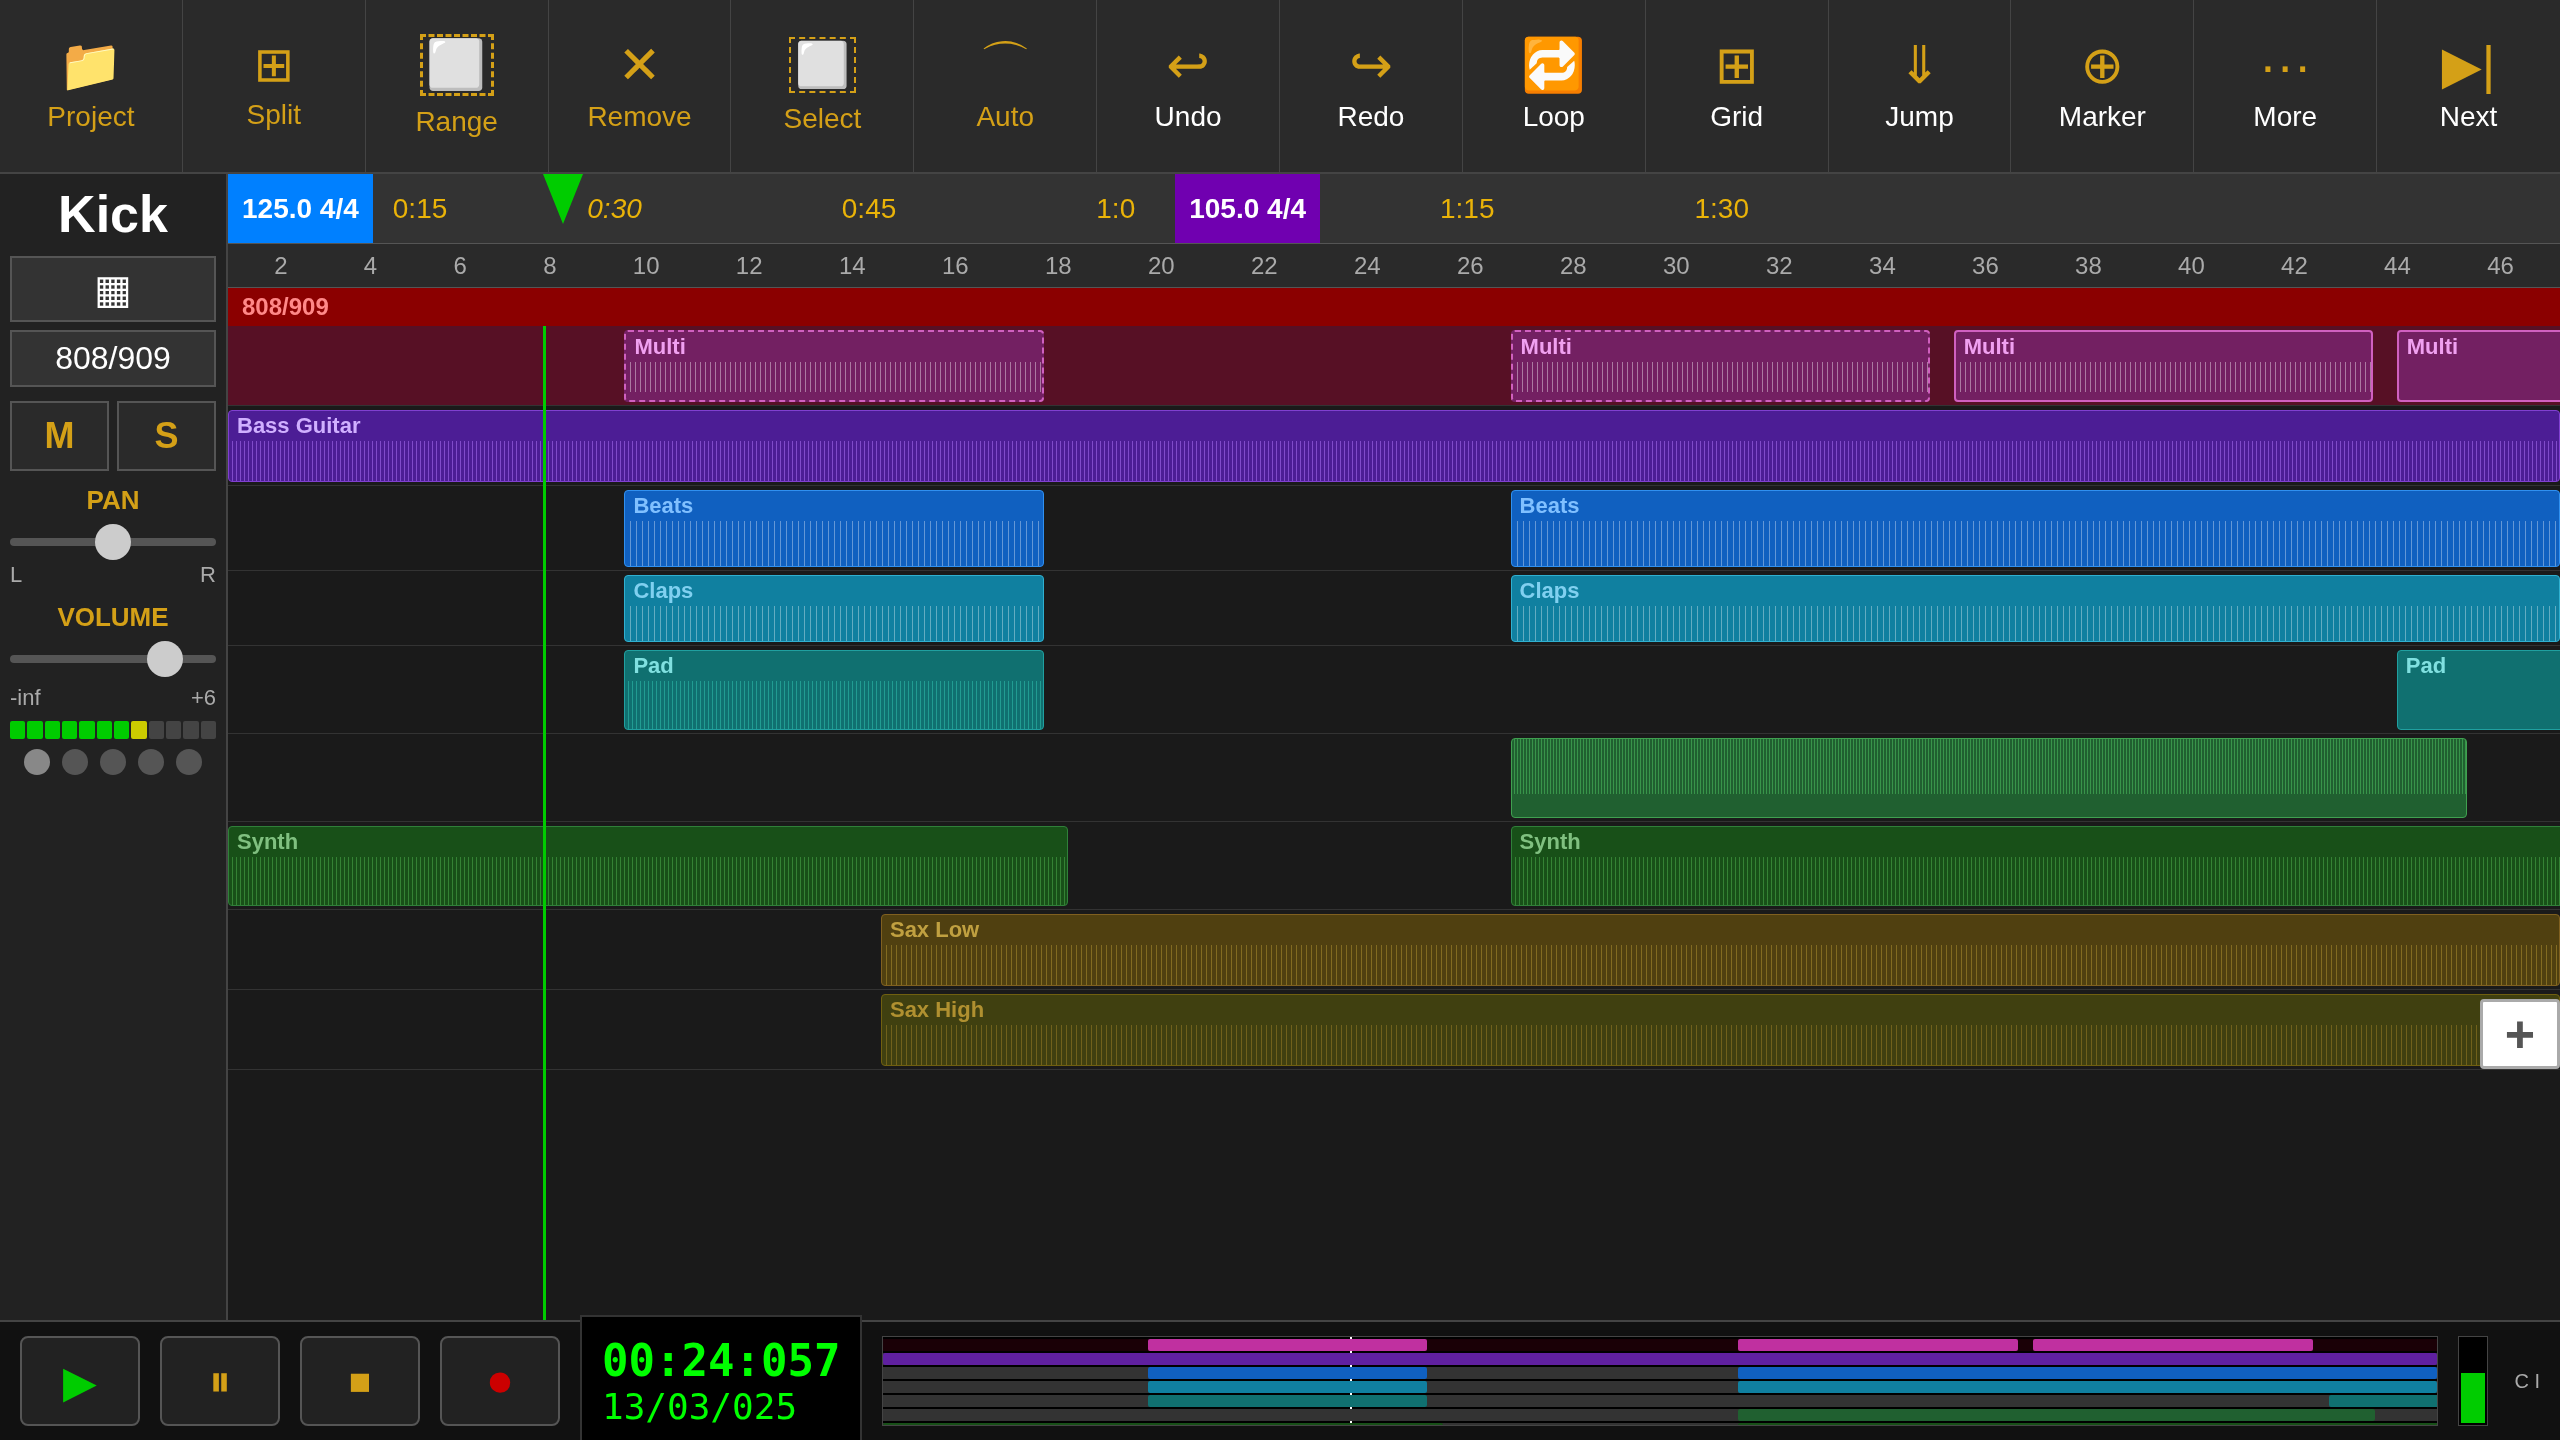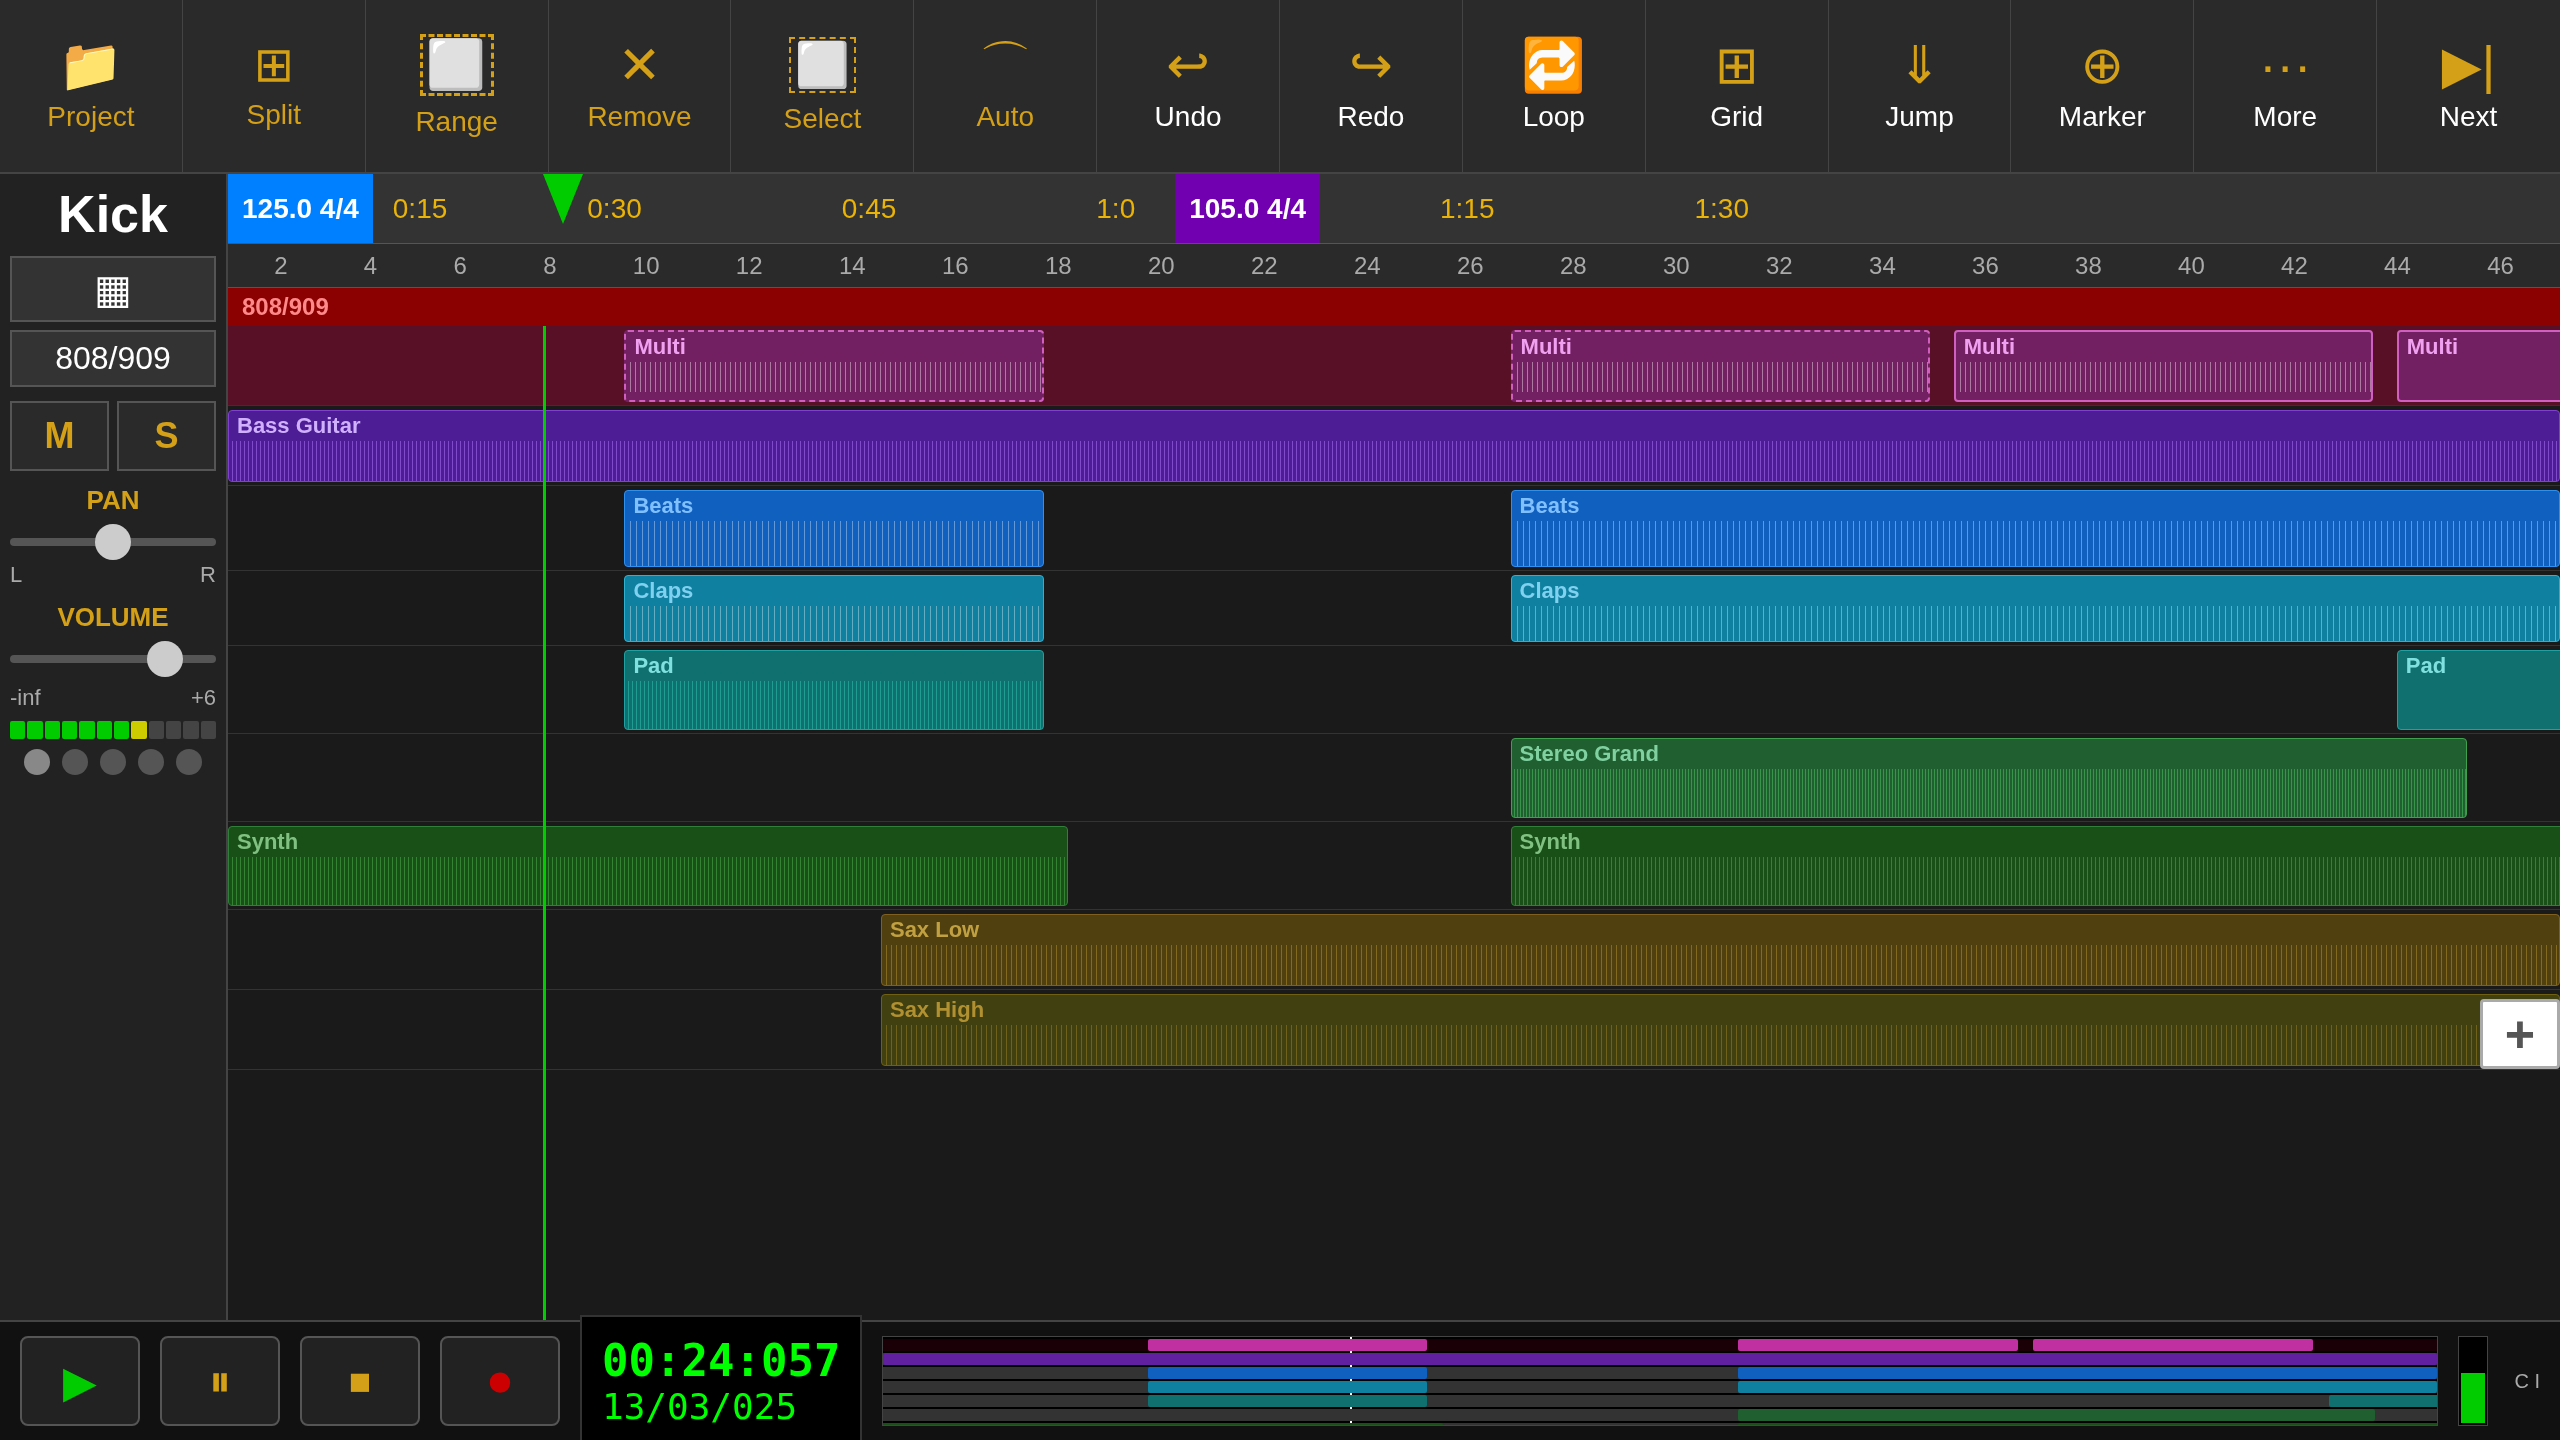--- a/index.html
+++ b/index.html
@@ -567,21 +567,21 @@
       <div class="dot"></div>
       <div class="dot"></div>
     </div>
   </div>
 
   <div class="timeline-area">
 
     <div class="ruler">
       <div class="ruler-badge-blue">125.0 4/4</div>
       <span class="ruler-time">0:15</span>
-      <span class="ruler-time" style="margin-left:100px;">0:30</span>
+      <span class="ruler-time" style="margin-left:100px;font-style:italic;">0:30</span>
       <span class="ruler-time" style="margin-left:160px;">0:45</span>
       <span class="ruler-time" style="margin-left:160px;">1:0</span>
       <div class="ruler-badge-purple" style="margin-left:20px;">105.0 4/4</div>
       <span class="ruler-time" style="margin-left:100px;">1:15</span>
       <span class="ruler-time" style="margin-left:160px;">1:30</span>
 
       <div class="playhead-triangle"></div>
     </div>
 
     <div class="beat-ruler">
@@ -679,21 +679,20 @@
           <span class="clip-label" style="color:#80e0e0;">Pad</span>
           <div class="wave-dots-small" style="height:55px; background: repeating-linear-gradient(90deg, transparent 0, transparent 3px, rgba(50,200,180,0.5) 3px, rgba(50,200,180,0.5) 4px);"></div>
         </div>
         <div class="clip" style="left:93%; width:8%; background:#107070; border:1px solid #20a0a0; top:4px; height:80px;">
           <span class="clip-label" style="color:#80e0e0;">Pad</span>
         </div>
       </div>
 
       <div class="track-row" style="height:88px;">
         <div class="clip" style="left:55%; width:41%; background:#206030; border:1px solid #40a050; top:4px; height:80px;">
-          <span class="clip-label" style="color:#80d0a0;">Stereo Grand</span>
           <div class="wave-dots-small" style="height:55px; background: repeating-linear-gradient(90deg, transparent 0, transparent 2px, rgba(80,200,100,0.5) 2px, rgba(80,200,100,0.5) 3px);"></div>
         </div>
       </div>
 
       <div class="track-row" style="height:88px;">
         <div class="clip" style="left:0; width:36%; background:#185018; border:1px solid #30803a; top:4px; height:80px;">
           <span class="clip-label" style="color:#80c080;">Synth</span>
           <div class="wave-dots-small" style="height:55px; background: repeating-linear-gradient(90deg, transparent 0, transparent 3px, rgba(80,180,80,0.5) 3px, rgba(80,180,80,0.5) 4px);"></div>
         </div>
         <div class="clip" style="left:55%; width:46%; background:#185018; border:1px solid #30803a; top:4px; height:80px;">

